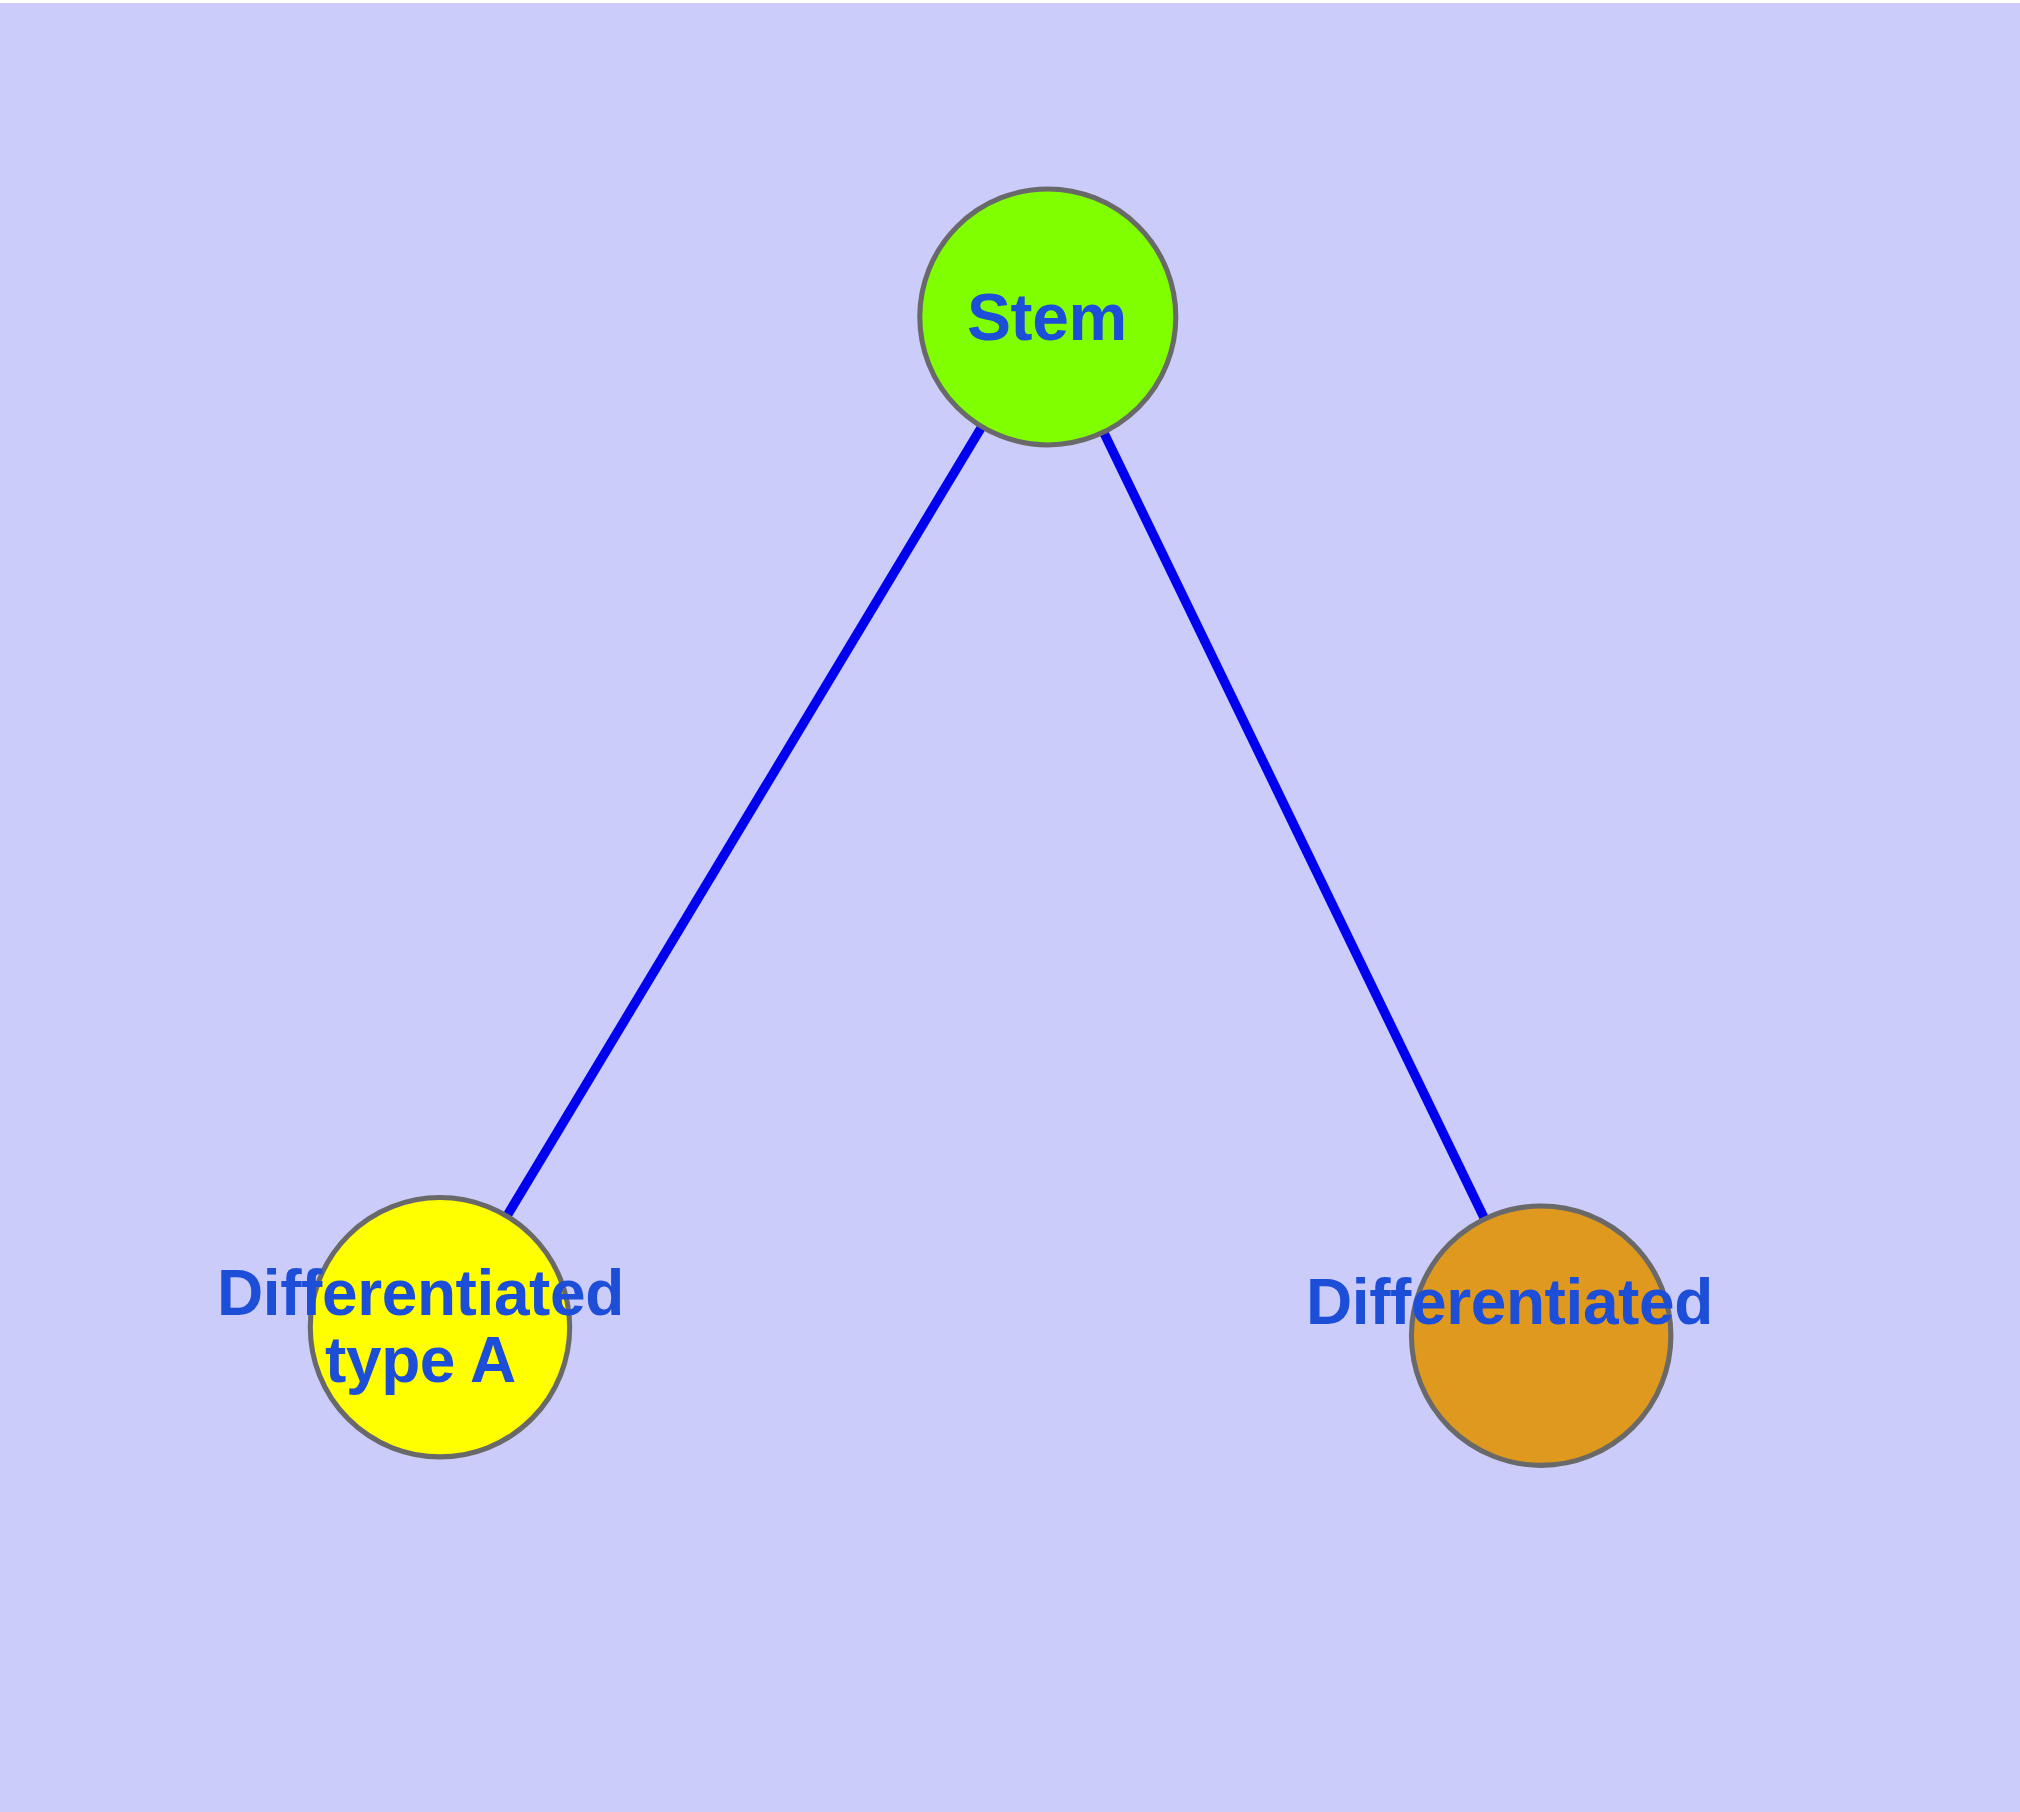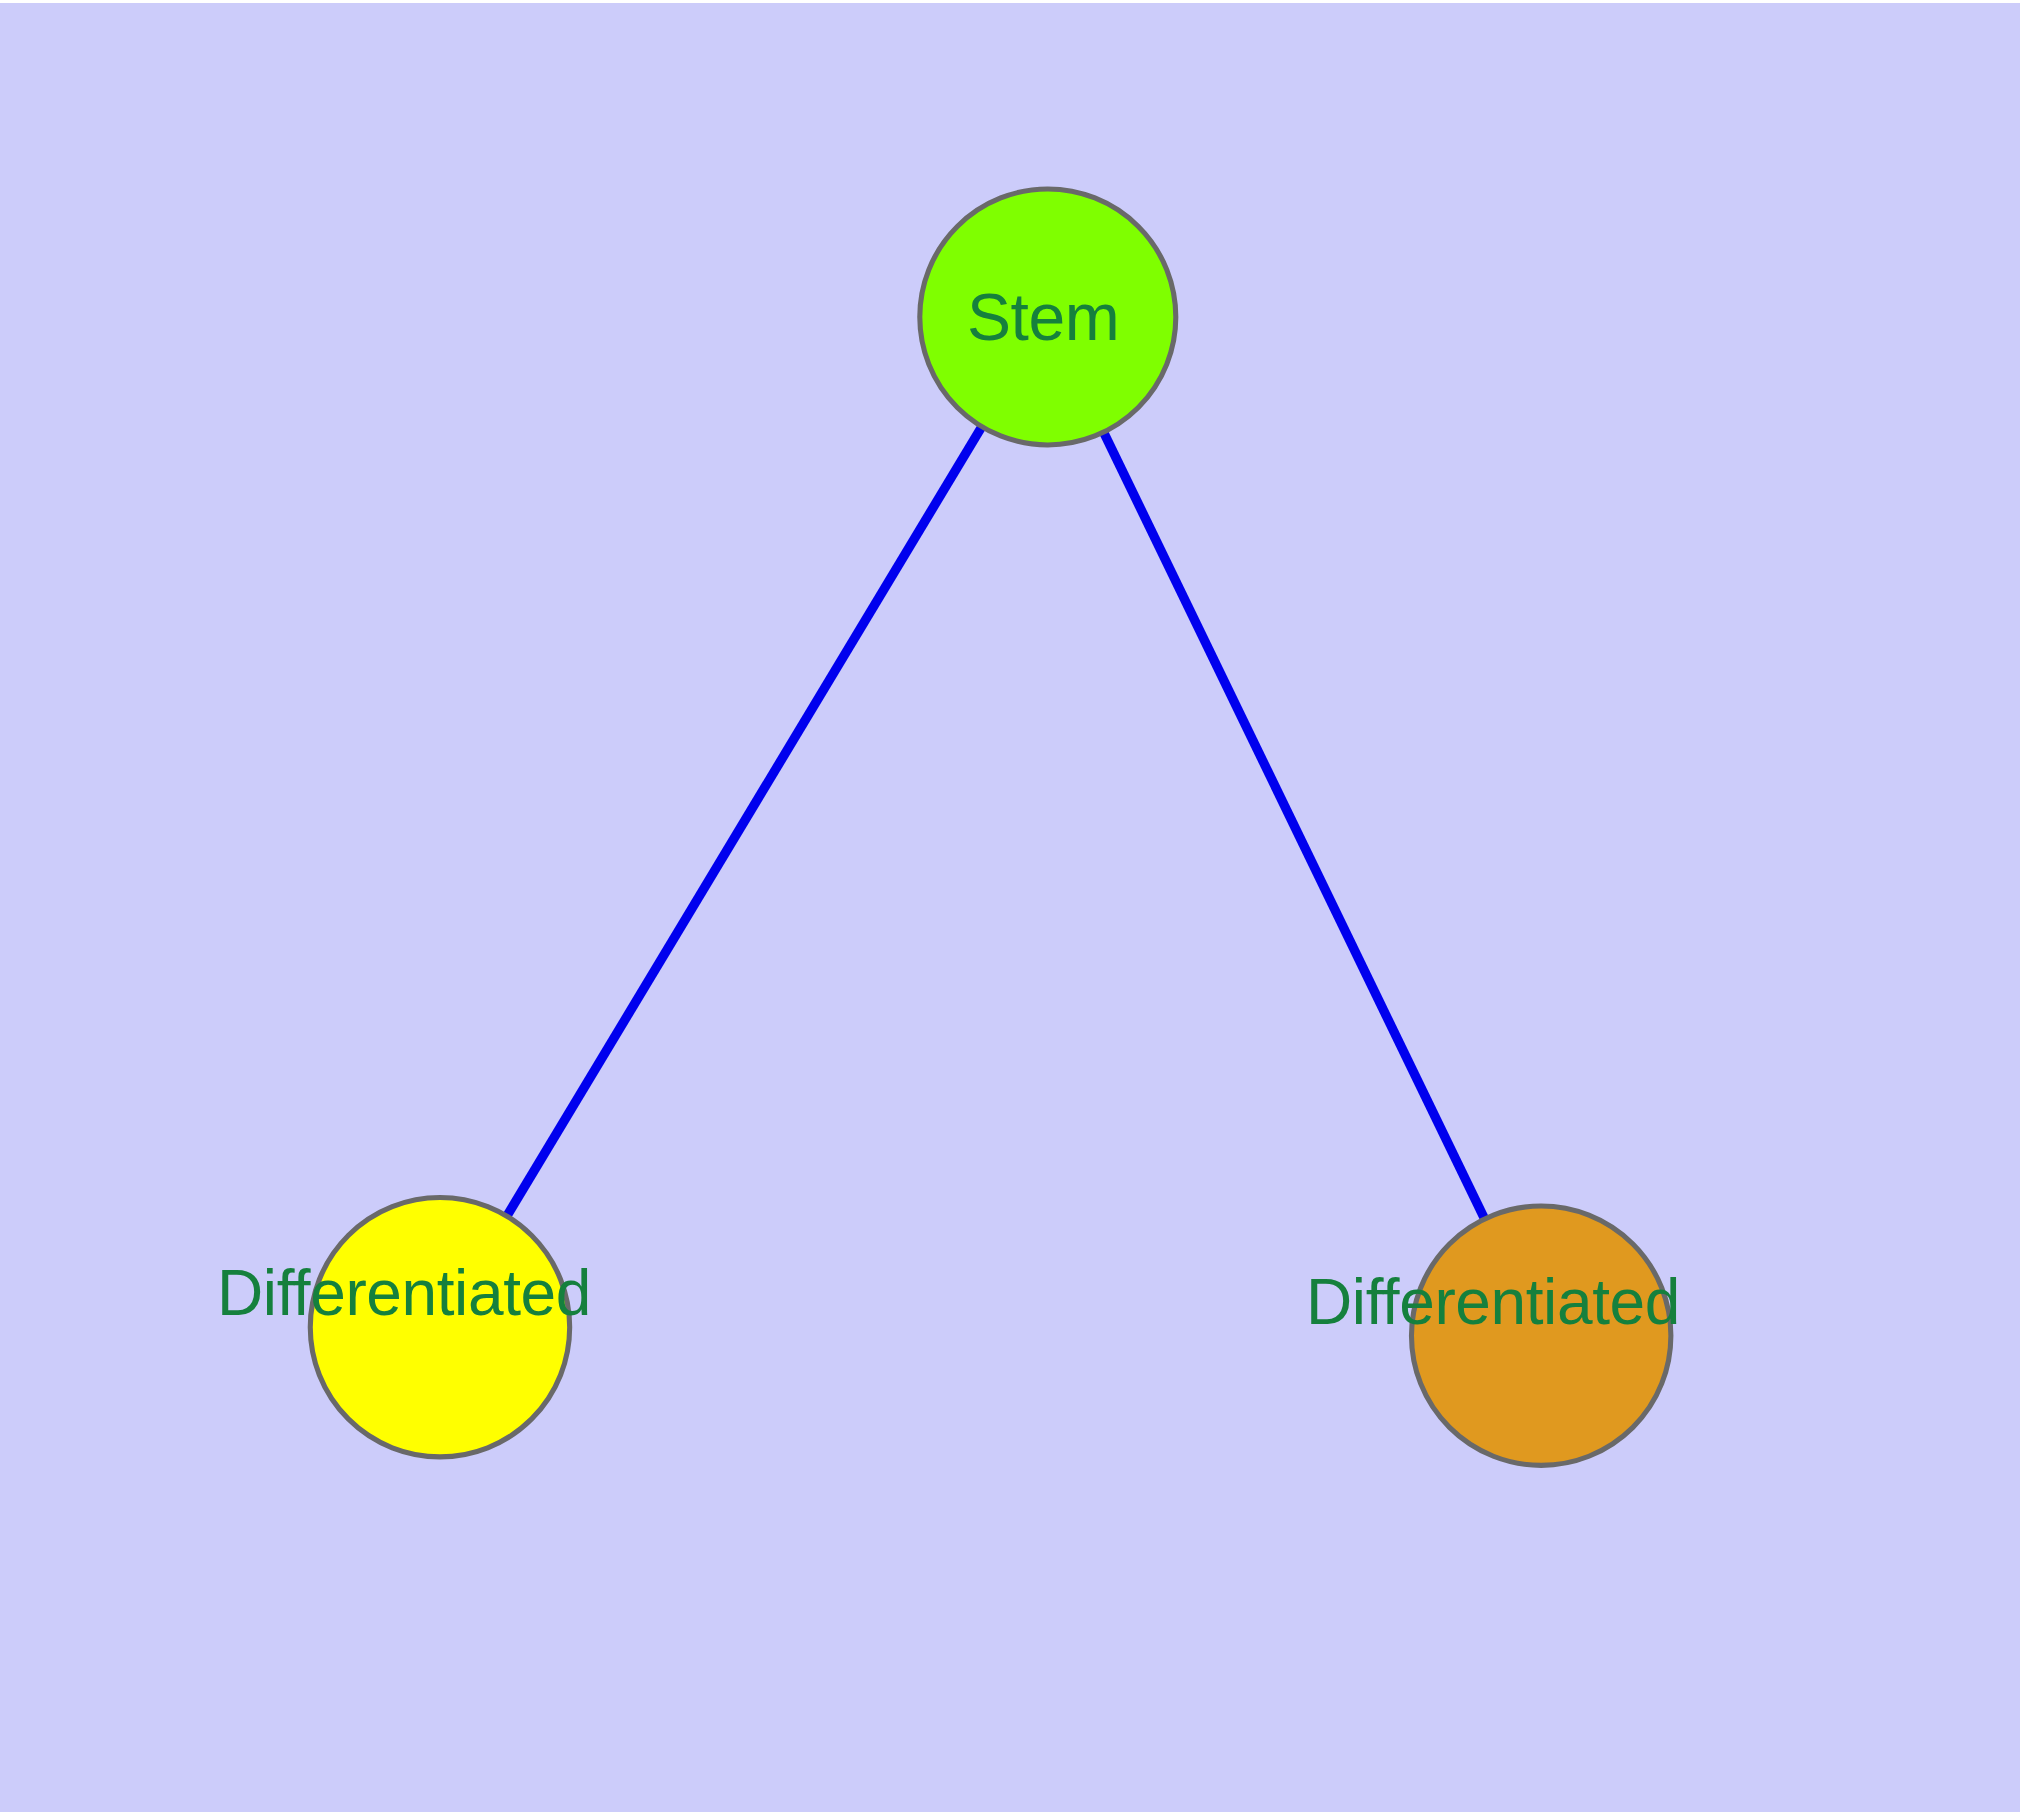--- a/index.html
+++ b/index.html
@@ -27,22 +27,22 @@
   #graph-svg {
     position: absolute;
     left: 0;
     top: 0;
     width: 2021px;
     height: 1812px;
   }
   .node-label {
     position: absolute;
     text-align: center;
-    font-weight: normal;
-    color: #15803d;
+    font-weight: bold;
+    color: #1d4ed8;
     line-height: 1.04;
     white-space: nowrap;
     letter-spacing: -0.4px;
     pointer-events: none;
   }
   .node-label.two-line {
     white-space: normal;
   }
 </style>
 </head>
@@ -63,20 +63,21 @@
         <circle cx="1818" cy="1576" r="153" fill="#e0991f" stroke="#696969" stroke-width="6"></circle>
       </g>
   </svg>
 
   <div id="label-layer">
       <div class="node-label" style="font-size: 66px; left: 967px; top: 283px;">
         <div>Stem</div>
       </div>
       <div class="node-label two-line" style="font-size: 64px; left: 217px; top: 1260px;">
         <div>Differentiated</div>
+        <div>type A</div>
       </div>
       <div class="node-label two-line" style="font-size: 64px; left: 1306px; top: 1269px;">
         <div>Differentiated</div>
       </div>
     </div>
 
 </div>
 
 
 </body></html>

